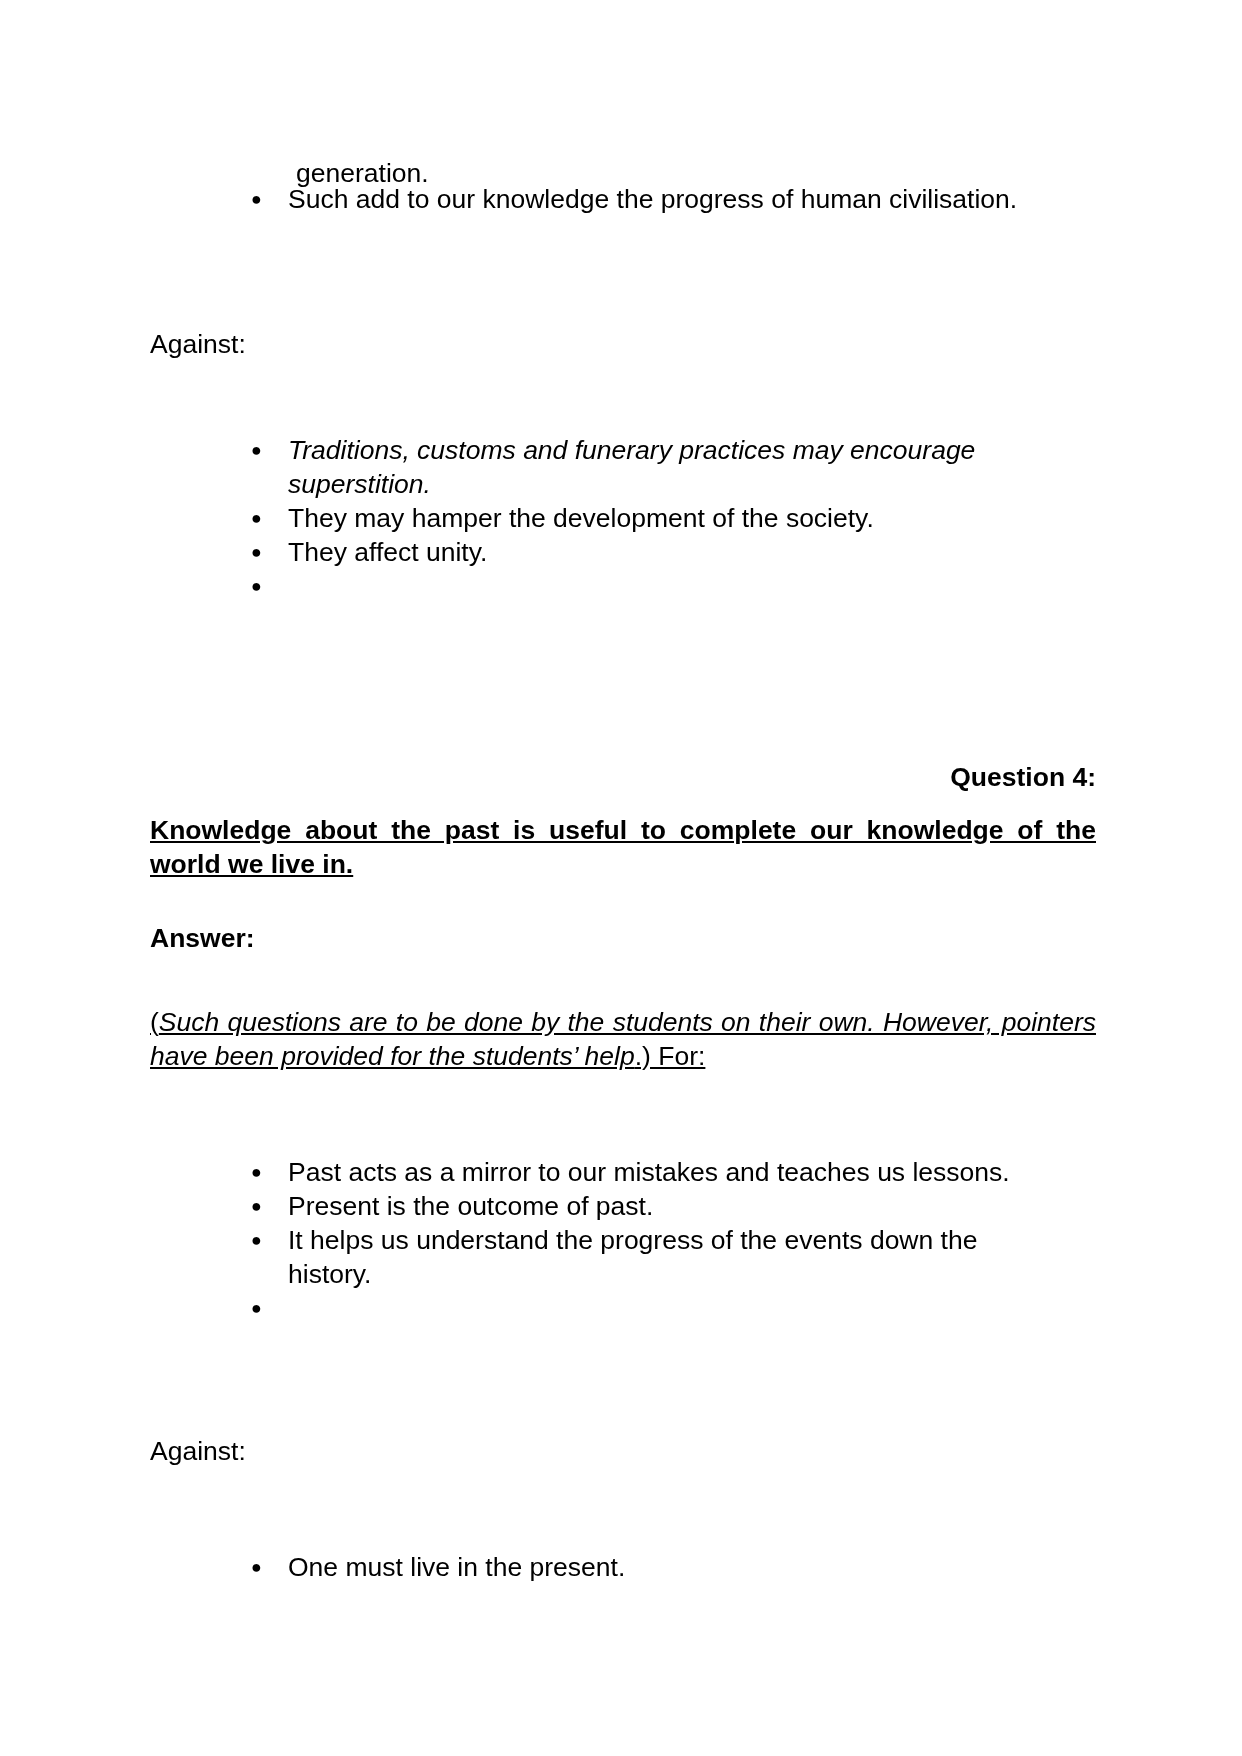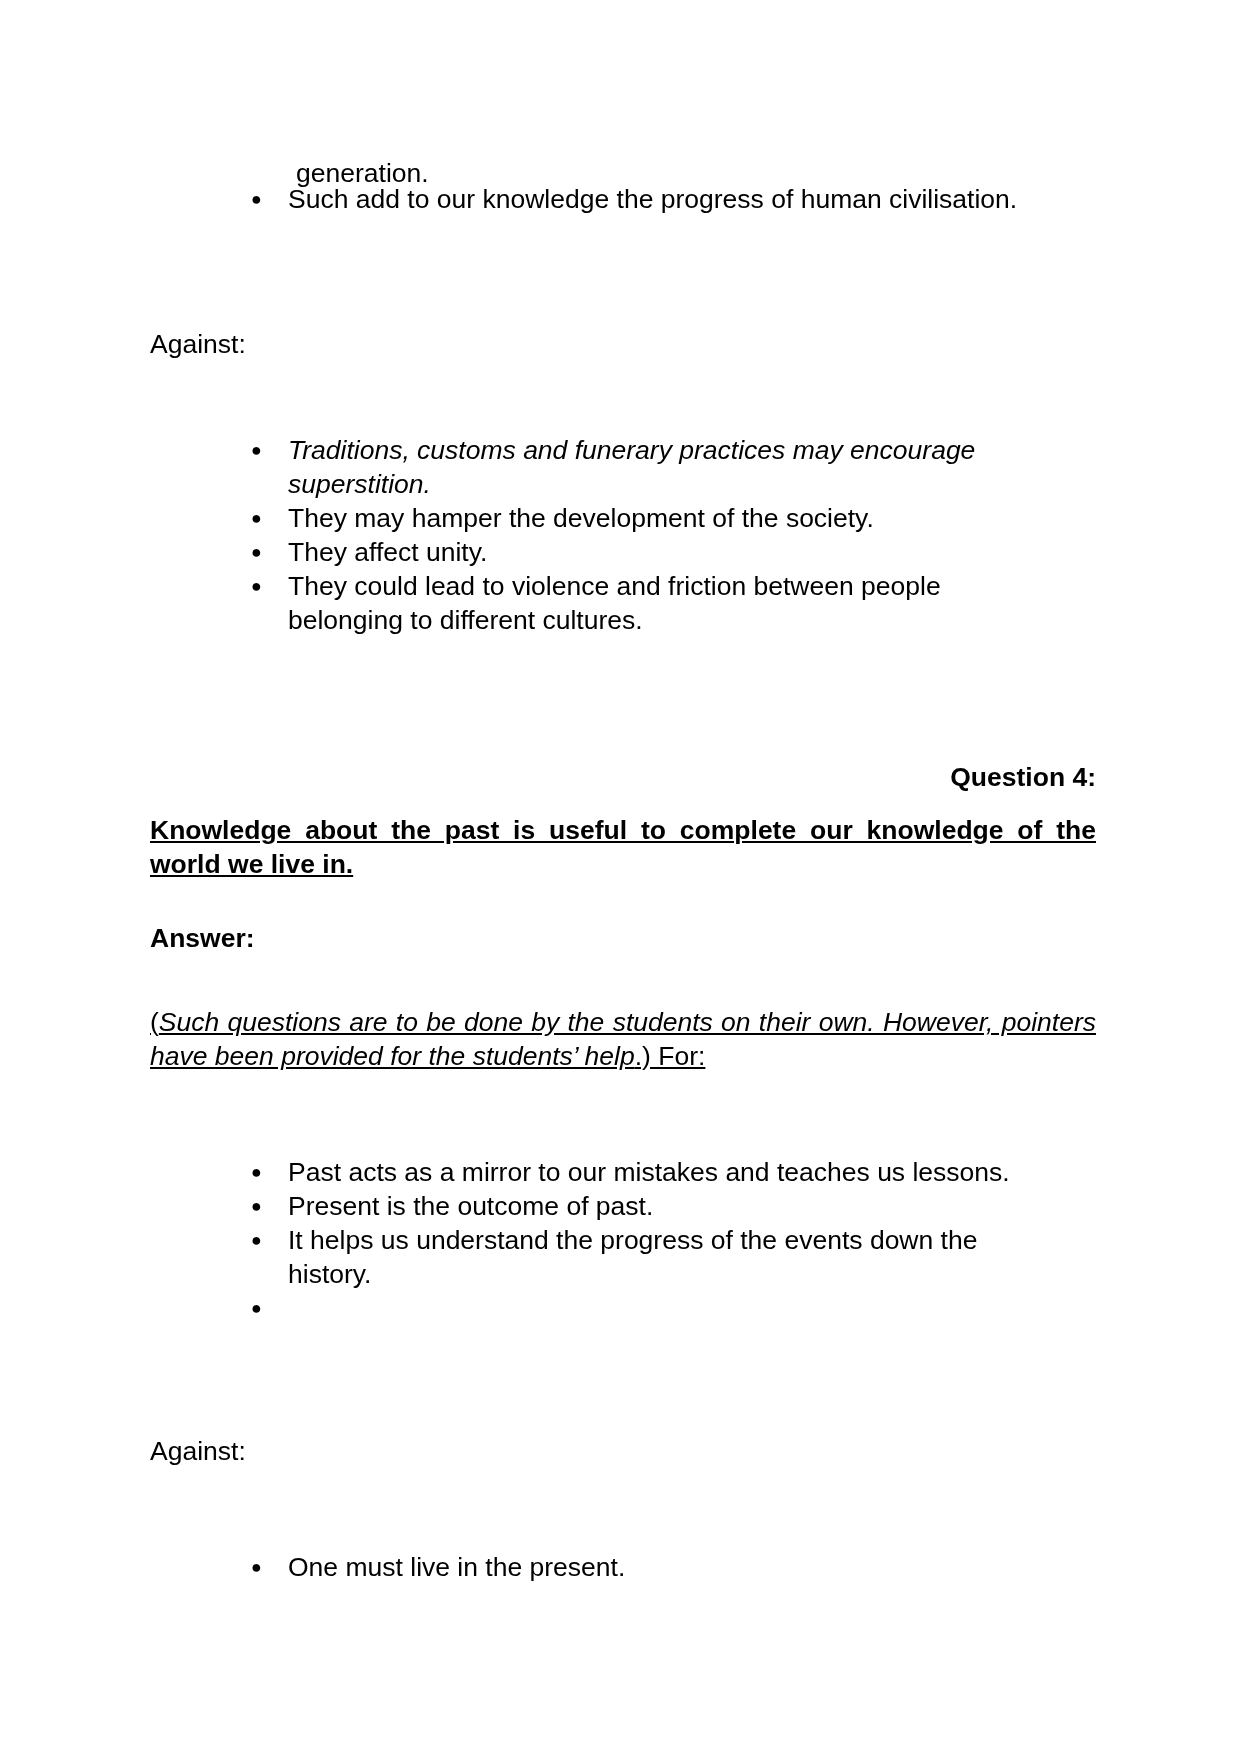--- a/index.html
+++ b/index.html
@@ -69,21 +69,20 @@
     <li>
       <span class="bullet">●</span>
       <span>They may hamper the development of the society.</span>
     </li>
     <li>
       <span class="bullet">●</span>
       <span>They affect unity.</span>
     </li>
     <li>
       <span class="bullet">●</span>
-      <span style="display:block;width:720px;">They could lead to violence and friction between people belonging to different cultures.</span>
     </li>
   </ul>
 
   <p class="para abs bold" style="top:760px;text-align:right;">Question 4:</p>
   <p class="para abs bold justify" style="top:813px;">Knowledge about the past is useful to complete our knowledge of the world we live in.</p>
   <p class="para abs bold" style="top:921px;">Answer:</p>
 
   <p class="para abs justify" style="top:1005px;">
     <span>(</span><span class="italic">Such questions are to be done by the students on their own. However, pointers have been provided for the students’ help</span><span>.) For:</span>
   </p>

